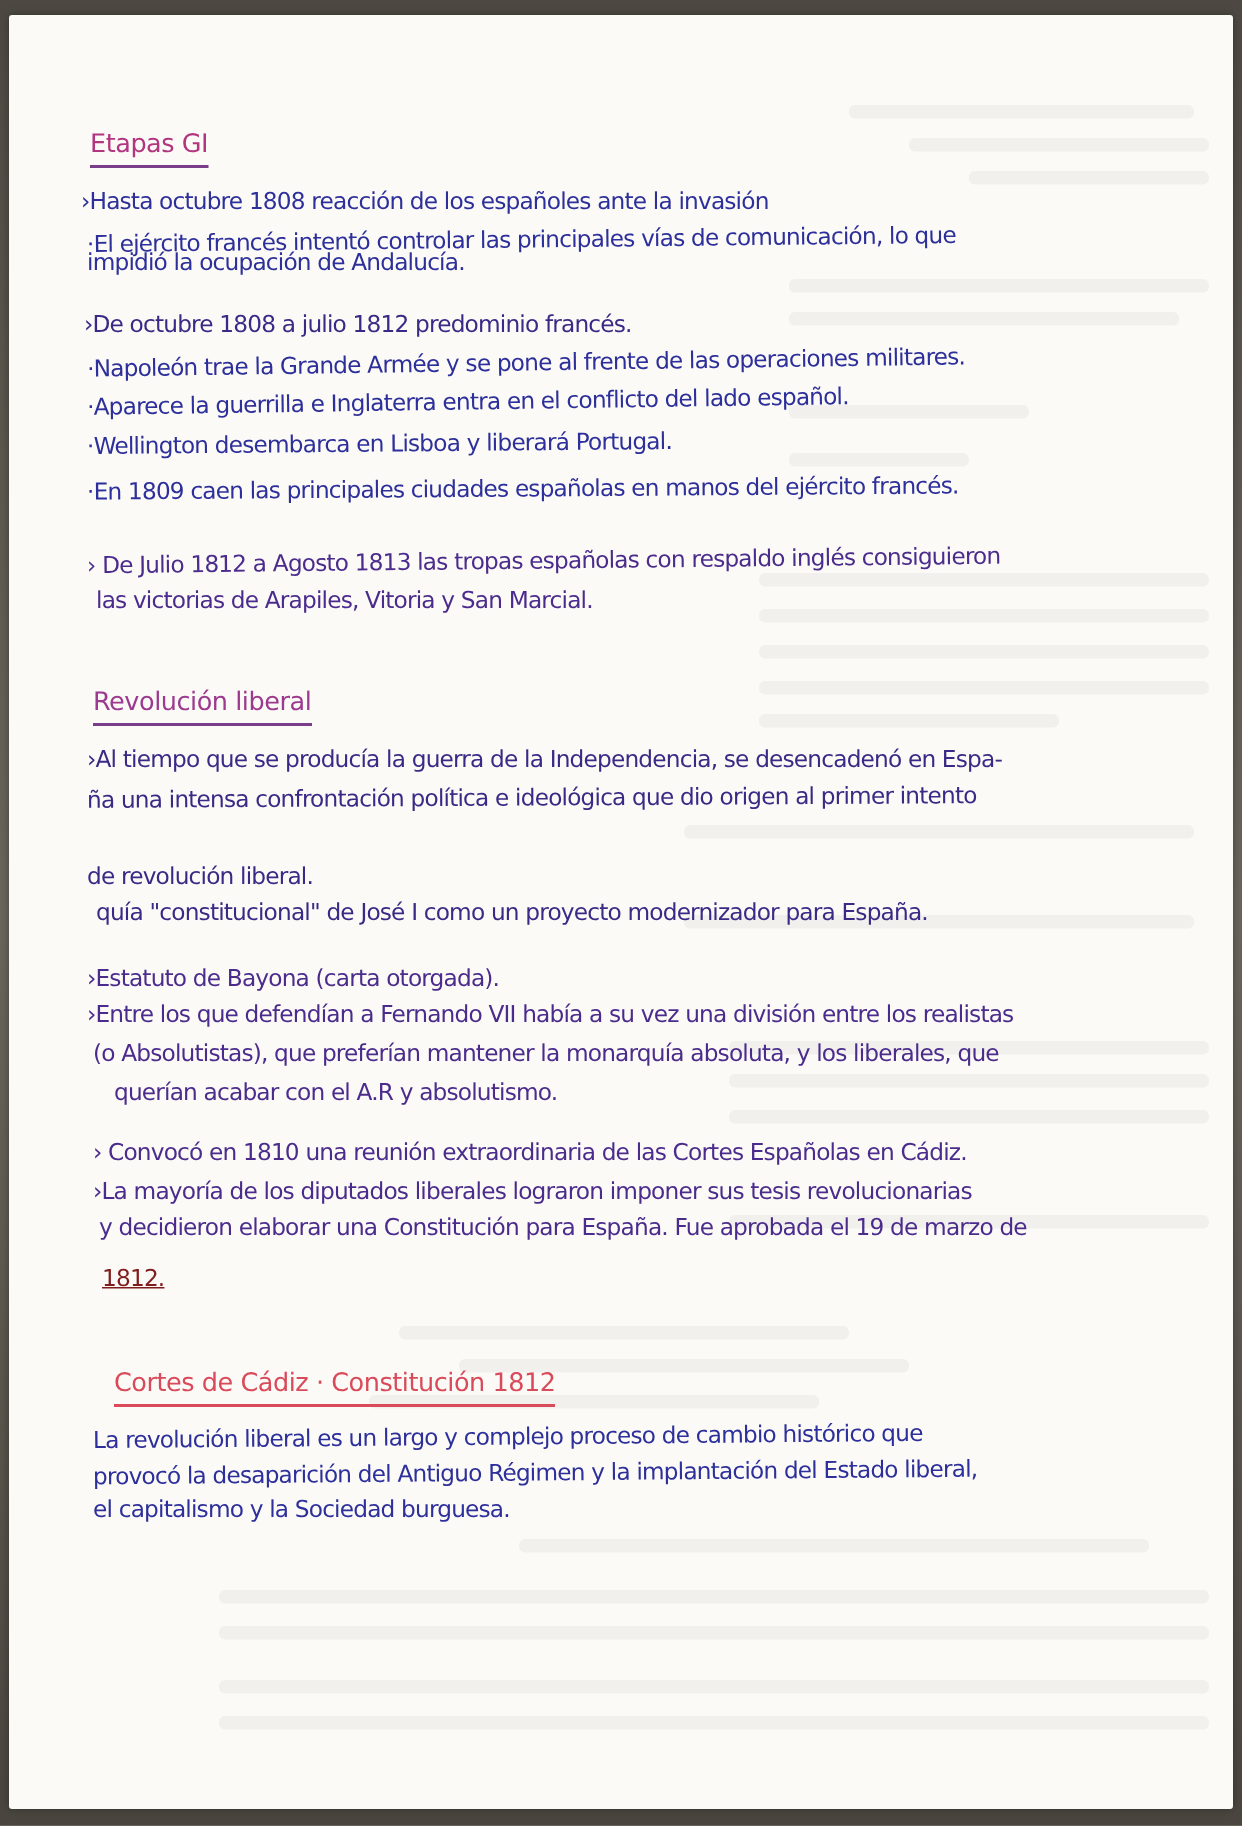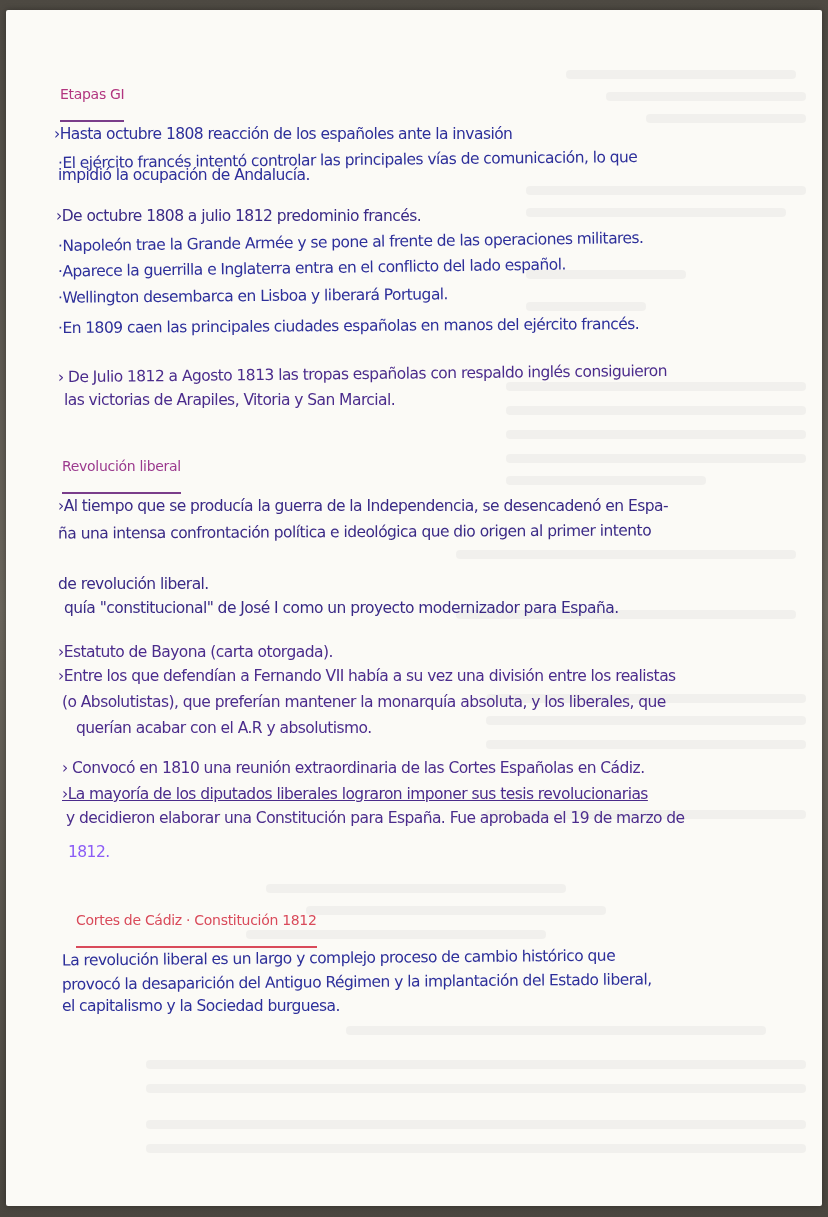--- a/index.html
+++ b/index.html
@@ -41,23 +41,23 @@
     .content {
       position: absolute;
       left: 0; top: 0;
       width: 816px;
       height: 1196px;
       font-family: "DejaVu Sans", sans-serif;
       color: #2f2f8f;
     }
     .heading {
       position: absolute;
-      font-size: 14px;
+      font-size: 17px;
       letter-spacing: -0.3px;
-      padding-bottom: 18px;
+      padding-bottom: 4px;
       white-space: nowrap;
     }
     .h-etapas {
       left: 54px; top: 76px;
       color: #b2357f;
       border-bottom: 2px solid #7a3d8a;
     }
     .h-revolucion {
       left: 56px; top: 448px;
       color: #9b3a8e;
@@ -71,21 +71,21 @@
     .line {
       position: absolute;
       font-size: 15.5px;
       letter-spacing: -0.55px;
       white-space: nowrap;
       line-height: 20px;
     }
     .ink-blue { color: #2d2f9a; }
     .ink-purple { color: #4b2c8c; }
     .ink-violet { color: #3a2a86; }
-    .ink-dark { color: #8b5cf6; }
+    .ink-dark { color: #7f1d1d; text-decoration: underline; }
   </style>
 </head>
 <body>
 
 <div class="backdrop"></div>
 
 <div class="page">
 
   <div class="ghost">
     <div class="ghost-line" style="left:560px;top:60px;width:230px;"></div>
@@ -142,21 +142,21 @@
     <div class="line ink-violet" style="left:58px;top:588px;">quía "constitucional" de José I como un proyecto modernizador para España.</div>
 
     <div class="line ink-purple" style="left:52px;top:632px;">›Estatuto de Bayona (carta otorgada).</div>
 
     <div class="line ink-purple" style="left:56px;top:682px;">(o Absolutistas), que preferían mantener la monarquía absoluta, y los liberales, que</div>
     <div class="line ink-purple" style="left:52px;top:656px;">›Entre los que defendían a Fernando VII había a su vez una división entre los realistas</div>
     <div class="line ink-purple" style="left:70px;top:708px;">querían acabar con el A.R y absolutismo.</div>
 
     <div class="line ink-purple" style="left:56px;top:748px;">› Convocó en 1810 una reunión extraordinaria de las Cortes Españolas en Cádiz.</div>
 
-    <div class="line ink-purple" style="left:56px;top:774px;text-decoration:underline;">›La mayoría de los diputados liberales lograron imponer sus tesis revolucionarias</div>
+    <div class="line ink-purple" style="left:56px;top:774px;">›La mayoría de los diputados liberales lograron imponer sus tesis revolucionarias</div>
     <div class="line ink-purple" style="left:60px;top:798px;">y decidieron elaborar una Constitución para España. Fue aprobada el 19 de marzo de</div>
     <div class="line ink-dark" style="left:62px;top:832px;">1812.</div>
 
     <div class="heading h-cortes">Cortes de Cádiz · Constitución 1812</div>
 
     <div class="line ink-blue" style="left:56px;top:938px;transform:rotate(-0.5deg);">La revolución liberal es un largo y complejo proceso de cambio histórico que</div>
     <div class="line ink-blue" style="left:56px;top:962px;transform:rotate(-0.5deg);">provocó la desaparición del Antiguo Régimen y la implantación del Estado liberal,</div>
     <div class="line ink-blue" style="left:56px;top:986px;">el capitalismo y la Sociedad burguesa.</div>
 
   </div>

